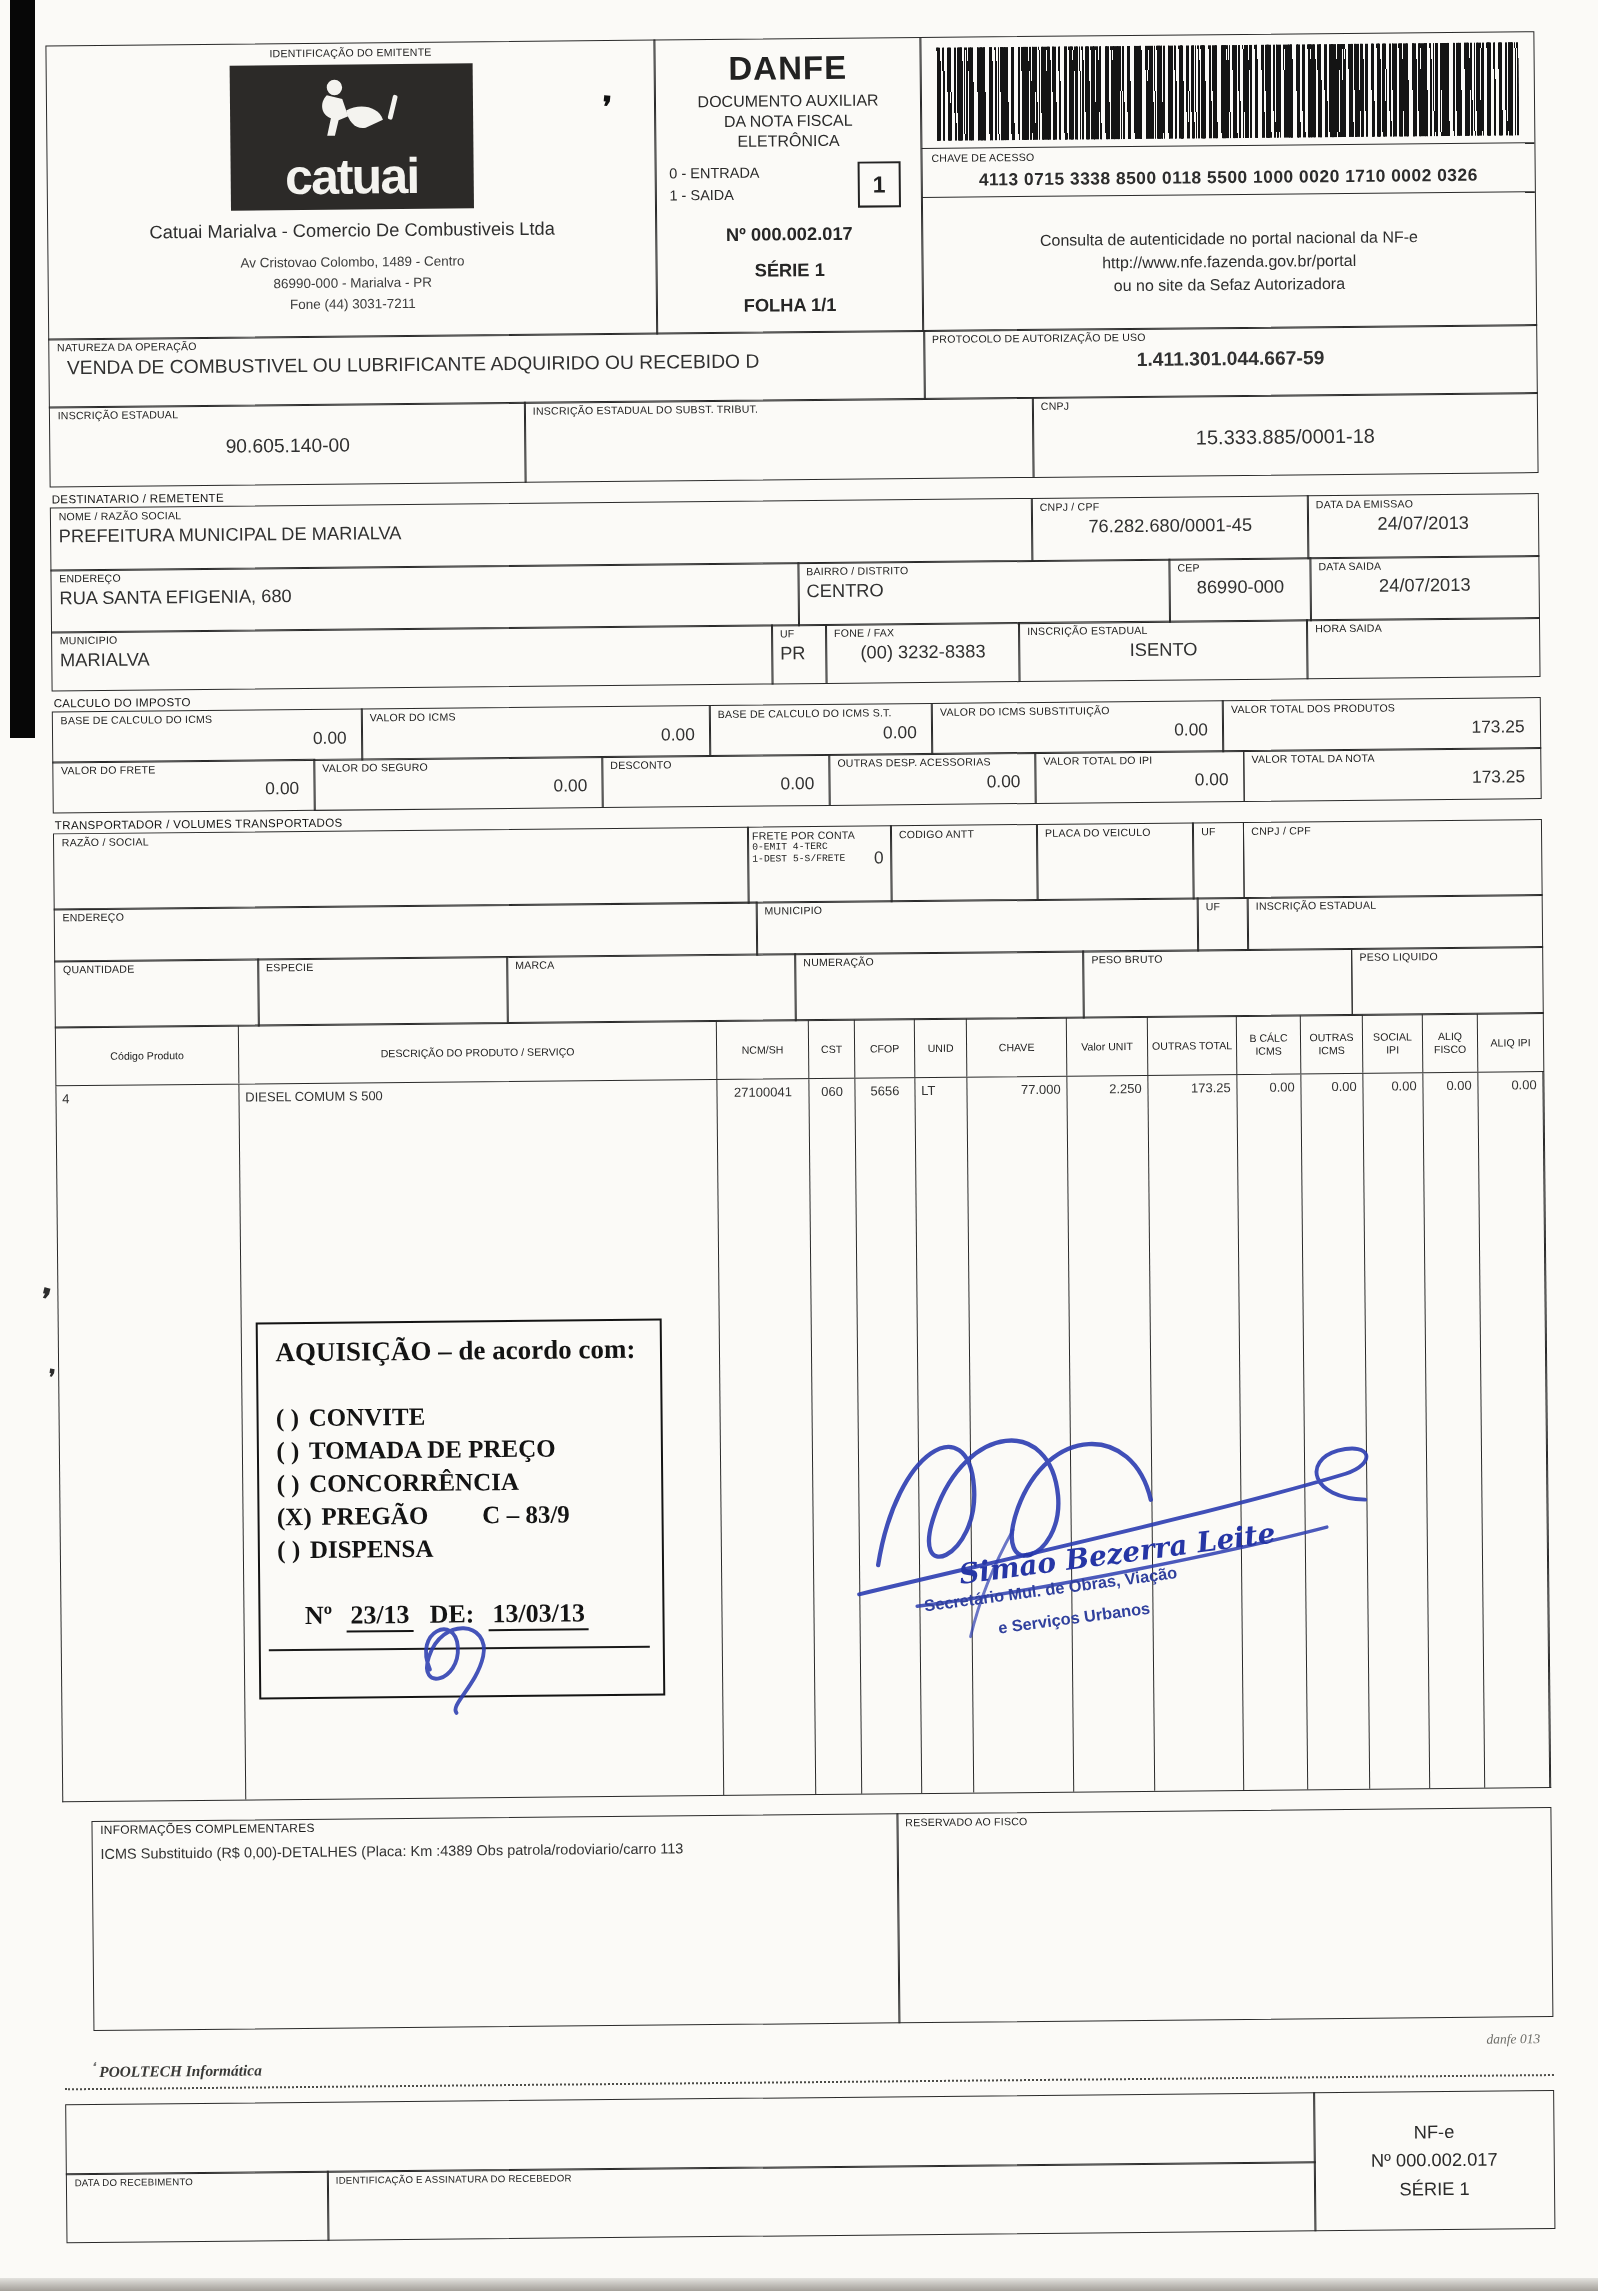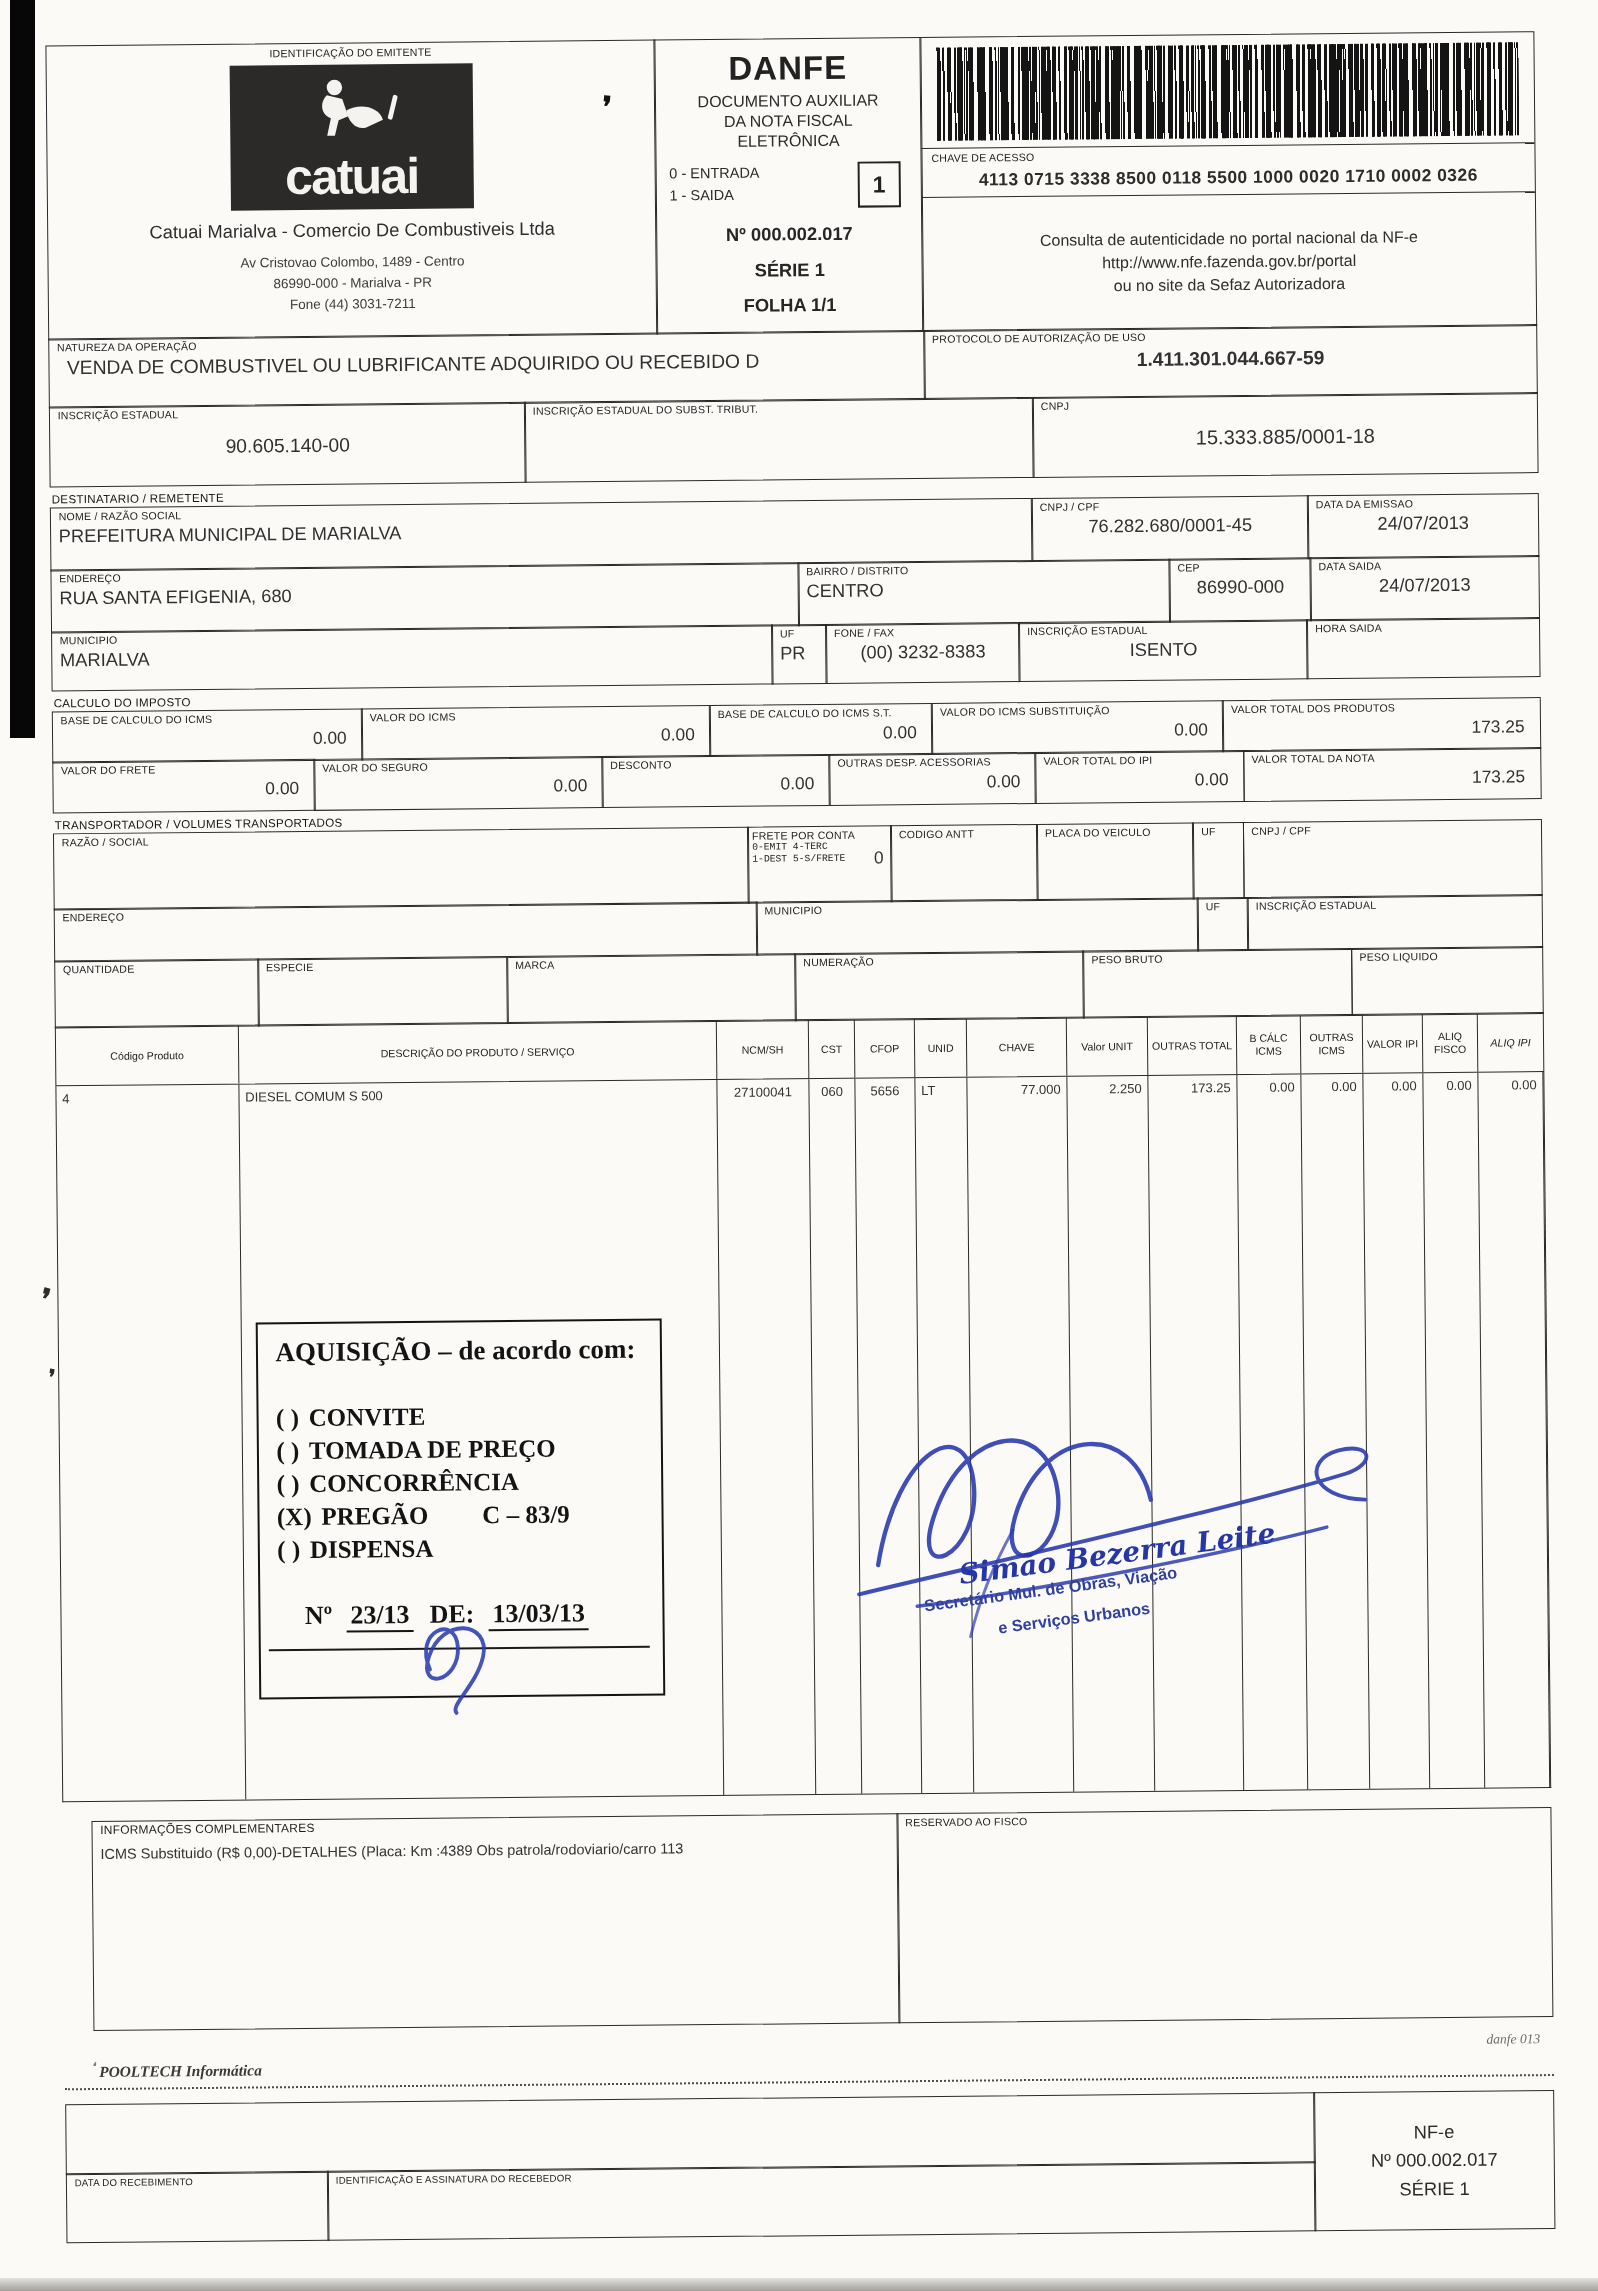--- a/index.html
+++ b/index.html
@@ -104,21 +104,21 @@
   .vol-0 { width:205px; } .vol-1 { width:251px; } .vol-2 { width:290px; }
   .vol-3 { width:290px; } .vol-4 { width:270px; }
 
   
   .items-head { display:grid; margin-top:-1.9px;
     grid-template-columns:183px 478px 92px 46px 60px 52px 100px 81px 89px 64px 62px 60px 55px 1fr;
     border:1.9px solid #2a2a2a; height:60px; box-sizing:border-box; }
   .items-head > div { border-right:1.9px solid #2a2a2a; display:flex; align-items:center;
     justify-content:center; text-align:center; font-size:10.6px; color:#1d1d1d;
     line-height:1.2; padding:1.9px 2.9px; box-sizing:border-box; }
-  .items-head > div:last-child { border-right:none;font-style:italic; }
+  .items-head > div:last-child { border-right:none; }
   .items-body { display:grid; position:relative;
     grid-template-columns:183px 478px 92px 46px 60px 52px 100px 81px 89px 64px 62px 60px 55px 1fr;
     border:1.9px solid #2a2a2a; border-top:none; height:716px; box-sizing:border-box; }
   .items-body > div.colcell { border-right:1.9px solid #2a2a2a; padding:4.8px 5.8px 0;
     font-size:13px; color:#333; box-sizing:border-box; }
   .items-body > div.colcell:last-child { border-right:none; }
   .ta-c { text-align:center; } .ta-r { text-align:right; }
 
   
   .acq-box { position:absolute; left:197px; top:238px; width:406px; height:377px;
@@ -435,21 +435,21 @@
         <div>DESCRIÇÃO DO PRODUTO / SERVIÇO</div>
         <div>NCM/SH</div>
         <div>CST</div>
         <div>CFOP</div>
         <div>UNID</div>
         <div>CHAVE</div>
         <div>Valor UNIT</div>
         <div>OUTRAS TOTAL</div>
         <div>B CÁLC ICMS</div>
         <div>OUTRAS ICMS</div>
-        <div>VALOR IPI</div>
+        <div>SOCIAL IPI</div>
         <div>ALIQ FISCO</div>
         <div>ALIQ IPI</div>
       </div>
       <div class="items-body">
         <div class="colcell">4</div>
         <div class="colcell">DIESEL COMUM S 500</div>
         <div class="colcell ta-c">27100041</div>
         <div class="colcell ta-c">060</div>
         <div class="colcell ta-c">5656</div>
         <div class="colcell">LT</div>

